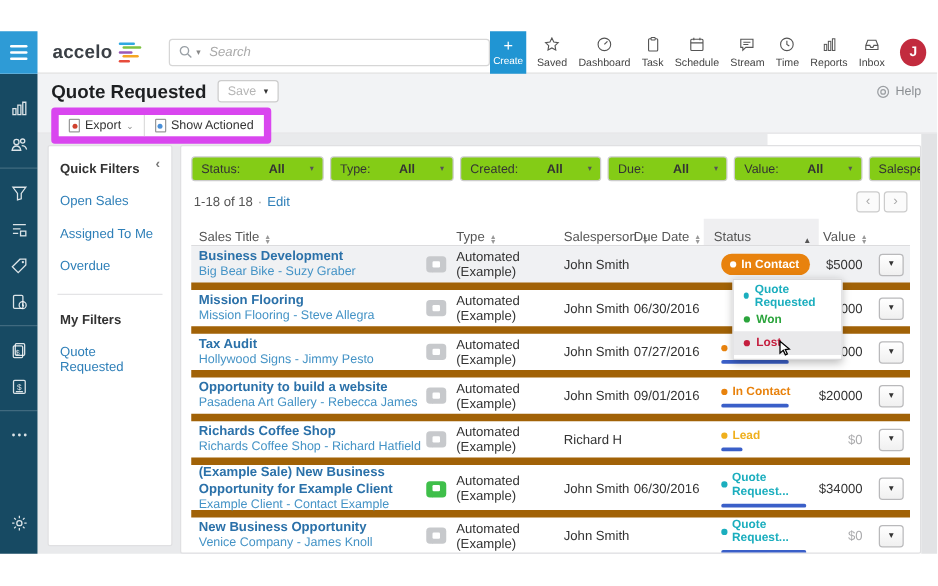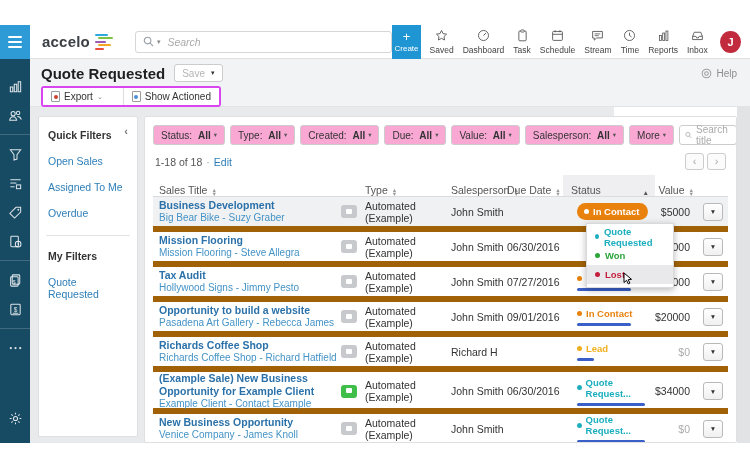--- a/index.html
+++ b/index.html
@@ -36,21 +36,21 @@
   .pageheader{position:absolute;left:30px;top:59px;width:720px;height:48px;background:#F2F3F5;
     border-bottom:1px solid #e3e4e6;z-index:2;}
   .titlerow{display:flex;align-items:center;padding:5px 0 0 11px;}
   .pagetitle{font-size:15px;font-weight:bold;color:#1d1f21;}
   .savebtn{margin-left:9px;height:18px;background:#fff;border:1px solid #ccc;border-radius:3px;
     display:flex;align-items:center;gap:6px;padding:0 7px;cursor:pointer;}
   .savebtn .sv{font-size:10px;color:#b5b5b5;}
   .savebtn .car{font-size:7px;color:#333;}
   .help{position:absolute;right:13px;top:9px;display:flex;align-items:flex-start;gap:4px;color:#8b8e92;
     font-size:10px;cursor:pointer;}
-  .toolrow{display:inline-flex;margin:4px 0 0 11px;background:#fff;border:2px solid #d946ef;border-radius:3px;overflow:hidden;gap:12px;}
+  .toolrow{display:inline-flex;margin:4px 0 0 11px;background:#fff;border:6px solid #d946ef;border-radius:3px;overflow:hidden;}
   .toolbtn{display:flex;align-items:center;gap:4px;padding:3px 8px;font-size:10px;color:#333;cursor:pointer;background:#fff;}
   .toolbtn + .toolbtn{border-left:1px solid #ddd;}
   .doc-ico{width:9px;height:11px;border:1px solid #9a9a9a;border-radius:1px;position:relative;background:#fff;}
   .doc-ico::after{content:"";position:absolute;left:1.5px;top:3px;width:4px;height:4px;border-radius:50%;}
   .doc-red::after{background:#D0412E;}
   .doc-blue::after{background:#4A90D9;}
   .toolbtn .car{font-size:7px;color:#888;}
 
   
   .sidebar{position:absolute;left:0;top:59px;width:30px;height:384px;background:#174A63;
@@ -67,22 +67,22 @@
     border:1px solid #e0e0e2;border-radius:2px;padding:12px 9px 0;}
   .qf-head{display:flex;align-items:center;font-size:10.5px;font-weight:bold;color:#333;margin-bottom:4px;}
   .qf-collapse{margin-left:auto;color:#777;font-size:11px;cursor:pointer;transform:translateY(-4px);}
   .qf-link{display:block;font-size:10.5px;color:#2E7FB8;margin:14px 0;cursor:pointer;text-decoration:none;}
   .qf-hr{border:none;border-top:1px solid #e4e4e6;margin:16px -2px 14px;}
   .mf-head{font-size:10.5px;font-weight:bold;color:#333;}
 
   .main-card{position:absolute;left:114px;top:9px;width:593px;height:327px;background:#fff;
     border:1px solid #e0e0e2;border-radius:2px;padding:8px 8px 0;overflow:hidden;}
   .filterrow{display:flex;align-items:center;gap:5px;}
-  .fbtn{height:20px;border:1px solid #ccc;border-radius:3px;background:#f9a8d4;display:flex;
-    align-items:center;gap:3px;padding:5px 7px;font-size:10px;color:#333;cursor:pointer;white-space:nowrap;}
+  .fbtn{height:20px;border:1px solid #ccc;border-radius:3px;background:#84cc16;display:flex;
+    align-items:center;gap:20px;padding:5px 7px;font-size:10px;color:#333;cursor:pointer;white-space:nowrap;}
   .fbtn b{font-weight:bold;}
   .fbtn .car{font-size:6.5px;color:#555;}
   .tsearch{margin-left:auto;width:100px;height:20px;border:1px solid #ccc;border-radius:3px;
     display:flex;align-items:center;padding:0 5px;gap:4px;}
   .tsearch .ph{color:#aaa;font-size:10px;}
 
   .results{display:flex;align-items:center;margin:8px 2px 5px;font-size:10.5px;color:#555;}
   .results .sep{margin:0 4px;color:#999;}
   .results .edit{color:#2E7FB8;cursor:pointer;}
   .pag{margin-left:auto;display:flex;gap:3px;}

